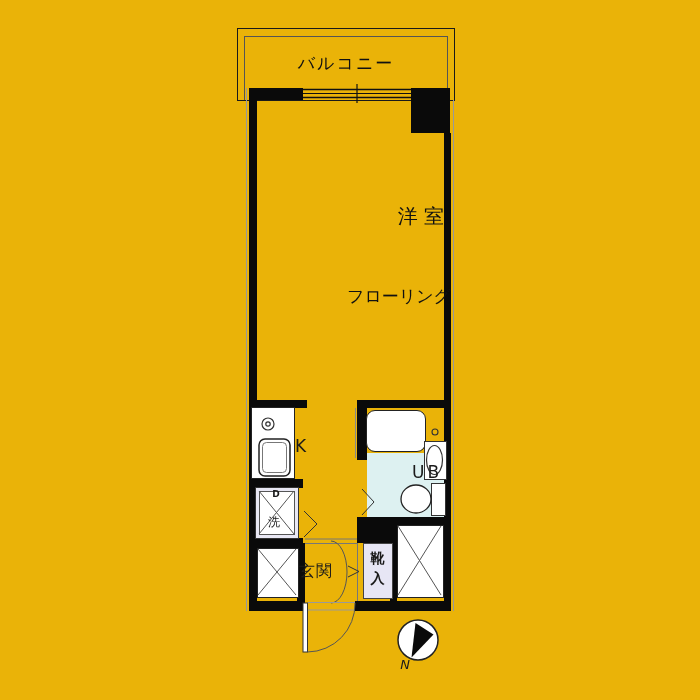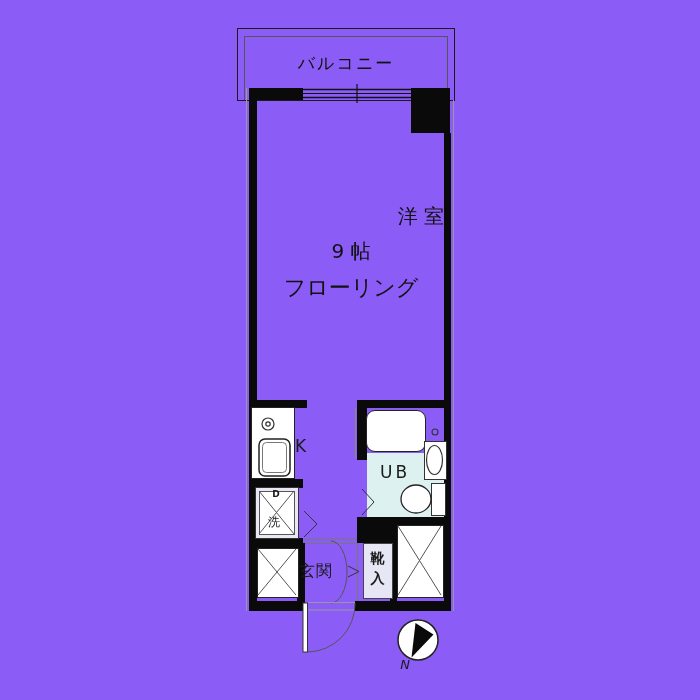--- a/index.html
+++ b/index.html
@@ -1,17 +1,17 @@
 <!DOCTYPE html>
 <html><head>
 <meta charset="utf-8">
 <style>
   html,body{margin:0;padding:0;background:#fff;}
   #canvas{
-    position:relative;width:700px;height:700px;background:#8b5cf6;overflow:hidden;
+    position:relative;width:700px;height:700px;background:#eab308;overflow:hidden;
     font-family:"DejaVu Sans","Liberation Sans",sans-serif;color:#1a1a1a;
   }
   .abs{position:absolute;}
   .wall{position:absolute;background:#0a0a0a;}
   .lbl{position:absolute;white-space:pre;}
   .center{text-align:center;}
   
   .balcony-outer{left:237px;top:28px;width:216px;height:71px;border:1.5px solid #1a1a1a;}
   .balcony-inner{position:absolute;left:6px;top:7px;right:6px;bottom:0;border:1px solid #555;border-bottom:none;}
   .balcony-label{left:237px;top:52px;width:218px;font-size:17px;letter-spacing:2px;color:#111;}
@@ -21,21 +21,21 @@
   .washer-inner{position:absolute;left:3px;top:3px;right:3px;bottom:3px;border:1px solid #555;background:#fff;}
   .xbox-left{left:257px;top:548px;width:40px;height:48px;border:1.5px solid #222;background:#fff;}
   .xbox-right{left:397px;top:525px;width:45px;height:71px;border:1.5px solid #222;background:#fff;}
   .ub-fill{left:367px;top:453px;width:77px;height:64px;background:#ddf1f1;}
   .bathtub{left:366px;top:410px;width:58px;height:40px;border:1.5px solid #222;border-radius:9px;background:#fff;}
   .vanity{left:424px;top:441px;width:21px;height:37px;border:1px solid #333;background:#fff;}
   .tank{left:431px;top:483px;width:13px;height:31px;border:1px solid #333;background:#fff;}
   .shoe-box{left:363px;top:543px;width:28px;height:54px;border:1px solid #444;background:#e7e6f5;}
   .room-label{left:258px;width:186px;color:#111;}
   .k-label{left:295px;top:436px;font-size:17px;}
-  .ub-label{left:359px;top:462px;width:72px;font-size:17px;letter-spacing:3px;}
+  .ub-label{left:367px;top:462px;width:72px;font-size:17px;letter-spacing:3px;padding-left:24px;}
   .genkan-label{left:290px;top:561px;width:52px;font-size:16px;letter-spacing:1px;}
   .shoe-label{left:363px;top:548px;width:29px;font-size:14px;font-weight:600;line-height:20px;}
   .washer-d{left:255px;top:489px;width:42px;font-size:9px;font-weight:600;}
   .washer-sen{left:253px;top:514px;width:42px;font-size:12px;}
   .n-label{left:396px;top:657px;width:18px;font-size:13px;font-style:italic;}
   svg{position:absolute;left:0;top:0;}
 </style>
 </head>
 <body>
 
@@ -140,22 +140,21 @@
       <path d="M355 603 A48 48 0 0 1 307.5 652" stroke="#555" stroke-width="1" fill="none"></path>
     </g>
 
     <g>
       <circle cx="418" cy="640" r="20" stroke="#222" stroke-width="1.5" fill="#fff"></circle>
       <polygon points="411.5,657.5 415.5,623 433.5,634.5" fill="#0a0a0a"></polygon>
     </g>
   </svg>
 
   <div class="lbl center room-label" style="top:203px;font-size:20px;text-align:right;">洋 室</div>
-  <div class="lbl center room-label" style="top:238px;font-size:20px;">9 帖</div>
-  <div class="lbl center room-label" style="top:273px;font-size:22px;">フローリング</div>
+  <div class="lbl center room-label" style="top:285px;font-size:17px;padding-left:48px;">フローリング</div>
   <div class="lbl k-label">K</div>
   <div class="lbl center ub-label">UB</div>
   <div class="lbl center genkan-label">玄関</div>
   <div class="lbl center shoe-label"><span>靴</span><br><span>入</span></div>
   <div class="lbl center washer-d">D</div>
   <div class="lbl center washer-sen">洗</div>
   <div class="lbl center n-label">N</div>
 
 </div>
 

